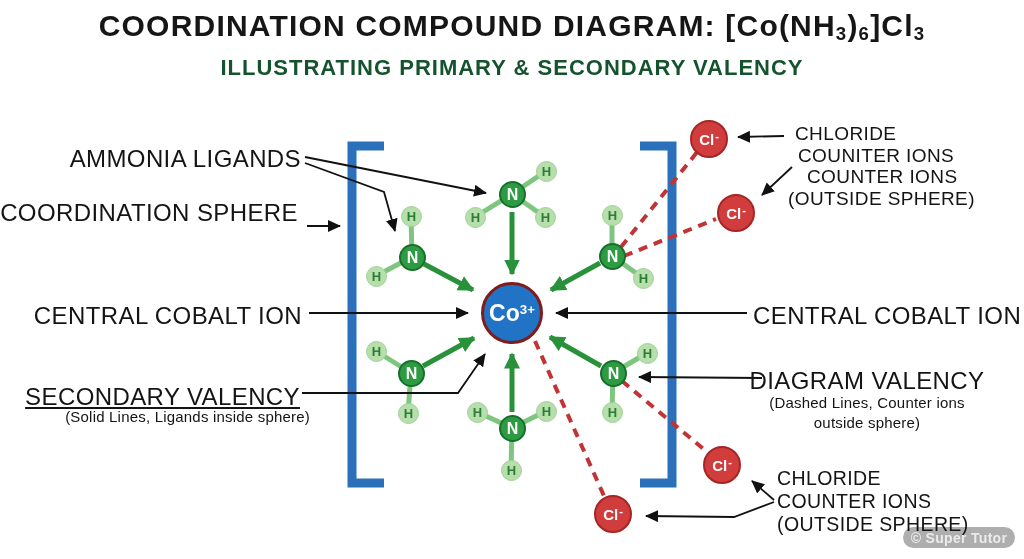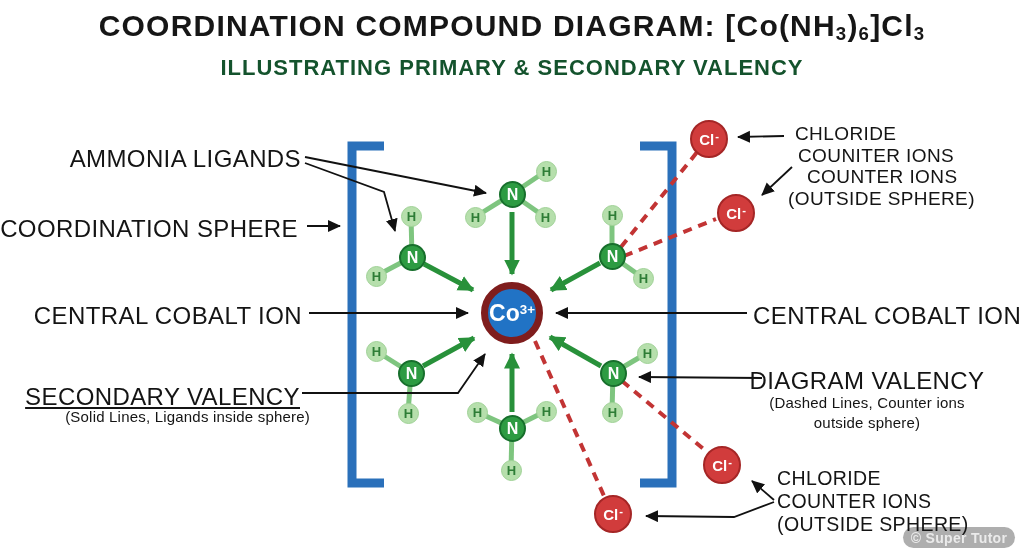--- a/index.html
+++ b/index.html
@@ -18,21 +18,21 @@
   .lbl-note{position:absolute;color:#141414;font-size:15px;font-weight:normal;
        letter-spacing:0.2px;white-space:nowrap;line-height:1.3;text-align:center;}
   .r-align{text-align:right;}
 
   .atom{position:absolute;border-radius:50%;display:flex;align-items:center;justify-content:center;
         box-sizing:border-box;line-height:1;}
   .h-atom{width:21px;height:21px;background:#b6dfac;border:1.5px solid #a0d297;color:#2e7d36;
         font-size:13px;font-weight:bold;}
   .n-atom{width:27px;height:27px;background:#2d9b42;border:2.5px solid #176f2c;color:#ffffff;
         font-size:16px;font-weight:bold;}
-  .co-atom{width:62px;height:62px;background:#2173c5;border:7px solid #7f1d1d;color:#ffffff;
+  .co-atom{width:62px;height:62px;background:#2173c5;border:3px solid #7f1d1d;color:#ffffff;
         font-size:23px;font-weight:bold;}
   .cl-atom{width:38px;height:38px;background:#d13c3c;border:2.5px solid #a52626;color:#ffffff;
         font-size:15px;font-weight:bold;align-items:center;}
   .sup{font-size:0.58em;vertical-align:0.55em;}
   .sup-minus{font-size:0.75em;vertical-align:0.45em;margin-left:1px;}
 
   .watermark{position:absolute;left:903px;top:527px;width:112px;height:21px;border-radius:11px;
         background:rgba(125,125,125,0.62);color:rgba(240,240,240,0.92);font-size:14px;
         font-weight:bold;display:flex;align-items:center;justify-content:center;letter-spacing:0.3px;}
 </style>
@@ -186,21 +186,21 @@
   <div class="atom cl-atom" style="left:594px;top:495px;">
     <span><span>Cl</span><span class="sup-minus">-</span></span>
   </div>
 
   <div class="title">
     <span>COORDINATION COMPOUND DIAGRAM: [Co(NH</span><span class="tsub">3</span><span>)</span><span class="tsub">6</span><span>]Cl</span><span class="tsub">3</span>
   </div>
   <div class="subtitle">ILLUSTRATING PRIMARY &amp; SECONDARY VALENCY</div>
 
   <div class="lbl r-align" style="right:723px;top:146px;">AMMONIA LIGANDS</div>
-  <div class="lbl r-align" style="right:726px;top:216px;">COORDINATION SPHERE</div>
+  <div class="lbl r-align" style="right:726px;top:200px;">COORDINATION SPHERE</div>
   <div class="lbl r-align" style="right:722px;top:303px;">CENTRAL COBALT ION</div>
   <div class="lbl r-align" style="right:724px;top:384px;text-decoration:underline;">SECONDARY VALENCY</div>
   <div class="lbl-note r-align" style="right:714px;top:407px;">(Solid Lines, Ligands inside sphere)</div>
 
   <div style="position:absolute;left:788px;top:123px;">
     <div class="lbl" style="position:static;font-size:19px;padding-left:7px;line-height:21.5px;">CHLORIDE</div>
     <div class="lbl" style="position:static;font-size:19px;padding-left:10px;line-height:21.5px;">COUNITER IONS</div>
     <div class="lbl" style="position:static;font-size:19px;padding-left:19px;line-height:21.5px;">COUNTER IONS</div>
     <div class="lbl" style="position:static;font-size:19px;padding-left:0;line-height:21.5px;">(OUTSIDE SPHERE)</div>
   </div>

